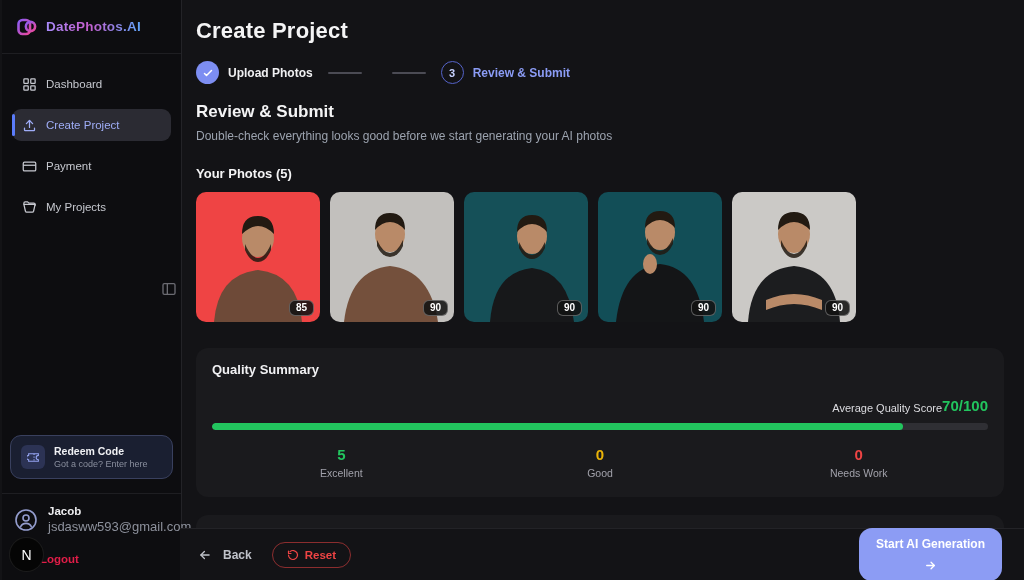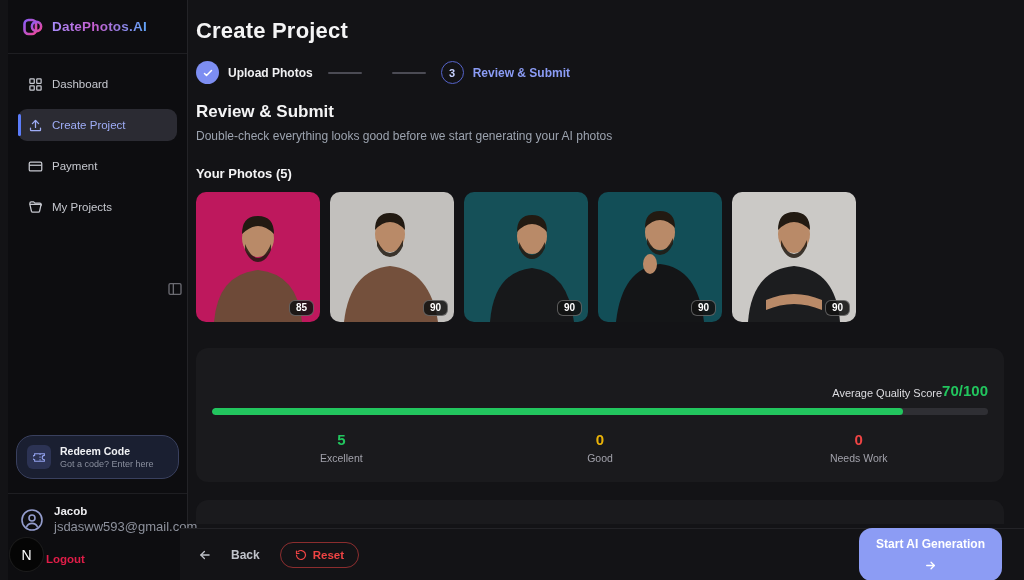--- a/index.html
+++ b/index.html
@@ -5,21 +5,21 @@
   * { margin:0; padding:0; box-sizing:border-box; }
   html,body { width:1024px; height:580px; overflow:hidden; }
   body {
     font-family:"Liberation Sans", sans-serif;
     background:#131316; color:#e7e7ea;
     position:relative;
   }
 
   
   .sidebar {
-    position:absolute; left:8px; top:0; width:180px; height:580px;
+    position:absolute; left:2px; top:0; width:180px; height:580px;
     background:#0d0d10; border-right:1px solid #232327;
   }
   .sb-header {
     height:54px; display:flex; align-items:center; gap:8px;
     padding:0 14px; border-bottom:1px solid #1e1e22;
   }
   .brand-text {
     font-size:13.5px; font-weight:bold; letter-spacing:.2px;
     background:linear-gradient(90deg,#a78bfa 0%,#c65ecf 45%,#60a5fa 100%);
     -webkit-background-clip:text; background-clip:text; color:transparent;
@@ -35,21 +35,21 @@
   .sb-item.active .active-bar {
     position:absolute; left:0; top:5px; bottom:5px; width:3px;
     border-radius:3px; background:#5b7cfa;
   }
   .collapse-toggle {
     position:absolute; top:281px; right:4px; width:16px; height:16px;
     color:#6b6b72; cursor:pointer;
   }
   .sb-bottom { position:absolute; bottom:0; left:0; width:100%; }
   .redeem-card {
-    margin:0 8px 14px 8px; padding:9px 10px; border-radius:17px;
+    margin:0 8px 14px 8px; padding:9px 10px; border-radius:11px;
     background:#1a1f31; border:1px solid #39405e;
     display:flex; align-items:center; gap:9px; cursor:pointer;
   }
   .ticket-box {
     width:24px; height:24px; border-radius:6px; background:#2c3354;
     display:flex; align-items:center; justify-content:center; color:#94a3f0;
   }
   .redeem-title { font-size:10.5px; font-weight:bold; color:#f0f1f4; }
   .redeem-sub { font-size:9px; color:#8a8f9e; margin-top:2px; }
   .user-block {
@@ -101,21 +101,21 @@
   .section-heading { font-size:17px; font-weight:bold; color:#f4f4f5; margin-top:18px; }
   .section-sub { font-size:12px; color:#9ca3af; margin-top:7px; }
   .photos-heading { font-size:13px; font-weight:bold; color:#f4f4f5; margin-top:23px; }
 
   .photos-row { display:flex; gap:10px; margin-top:11px; }
   .photo-card {
     width:124px; height:130px; border-radius:10px; overflow:hidden;
     position:relative; flex:0 0 auto; cursor:pointer;
   }
   .photo-card svg { display:block; width:100%; height:100%; }
-  .photo-1 { background:#be185d; } .photo-1 .shirt{ fill:#6e4a38; }
+  .photo-1 { background:#ef4444; } .photo-1 .shirt{ fill:#6e4a38; }
   .photo-2 { background:#c2c0bd; } .photo-2 .shirt{ fill:#74503c; }
   .photo-3 { background:#155058; } .photo-3 .shirt{ fill:#17181a; }
   .photo-4 { background:#124e57; } .photo-4 .shirt{ fill:#141517; }
   .photo-5 { background:#cbc9c6; } .photo-5 .shirt{ fill:#1c1d1f; }
   .skin { fill:#b98a68; } .hair { fill:#221a12; }
   .score-badge {
     position:absolute; right:6px; bottom:6px;
     background:rgba(18,18,18,.88); border:1px solid rgba(255,255,255,.3);
     border-radius:6px; padding:1px 6px 2px 6px;
     font-size:10px; color:#fff; font-weight:bold;
@@ -148,21 +148,21 @@
     border-radius:12px 12px 0 0;
   }
 
   
   .footer-bar {
     position:absolute; left:180px; right:0; bottom:0; height:52px;
     background:#131316; border-top:1px solid #232327;
     display:flex; align-items:center; padding:0 22px 0 18px;
   }
   .back-btn {
-    display:flex; align-items:center; gap:19px; background:none; border:none;
+    display:flex; align-items:center; gap:11px; background:none; border:none;
     color:#c0c3ca; font-size:12px; font-weight:bold; cursor:pointer;
     font-family:inherit;
   }
   .reset-btn {
     display:flex; align-items:center; gap:6px; margin-left:20px;
     background:none; border:1px solid rgba(239,68,68,.55); border-radius:16px;
     padding:6px 14px; color:#ef4444; font-size:11.5px; font-weight:bold;
     cursor:pointer; font-family:inherit;
   }
   .submit-btn {
@@ -354,20 +354,21 @@
         <path class="hair" d="M46 38 Q46 20 62 20 Q78 20 78 38 Q70 30 62 30 Q54 30 46 38Z"></path>
         <path class="hair" d="M49 48 Q55 62 62 62 Q69 62 75 48 L75 54 Q70 66 62 66 Q54 66 49 54Z" opacity=".85"></path>
         <path class="shirt" d="M16 130 Q20 78 62 74 Q104 78 108 130 Z"></path>
         <path class="skin" d="M34 108 Q62 96 90 108 L90 118 Q62 106 34 118Z"></path>
       </svg>
       <span class="score-badge">90</span>
     </div>
   </div>
 
   <section class="quality-card">
+    <div class="quality-title">Quality Summary</div>
     <div class="score-row">
       <span class="score-label">Average Quality Score</span>
       <span class="score-value">70/100</span>
     </div>
     <div class="progress-track">
       <div class="progress-fill" style="width: 89%;"></div>
     </div>
     <div class="stats-row">
       <div class="stat stat-0">
         <div class="stat-value">5</div>

